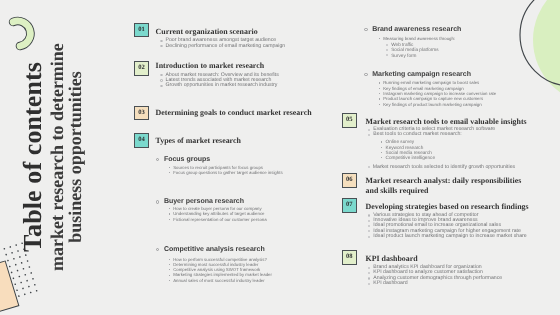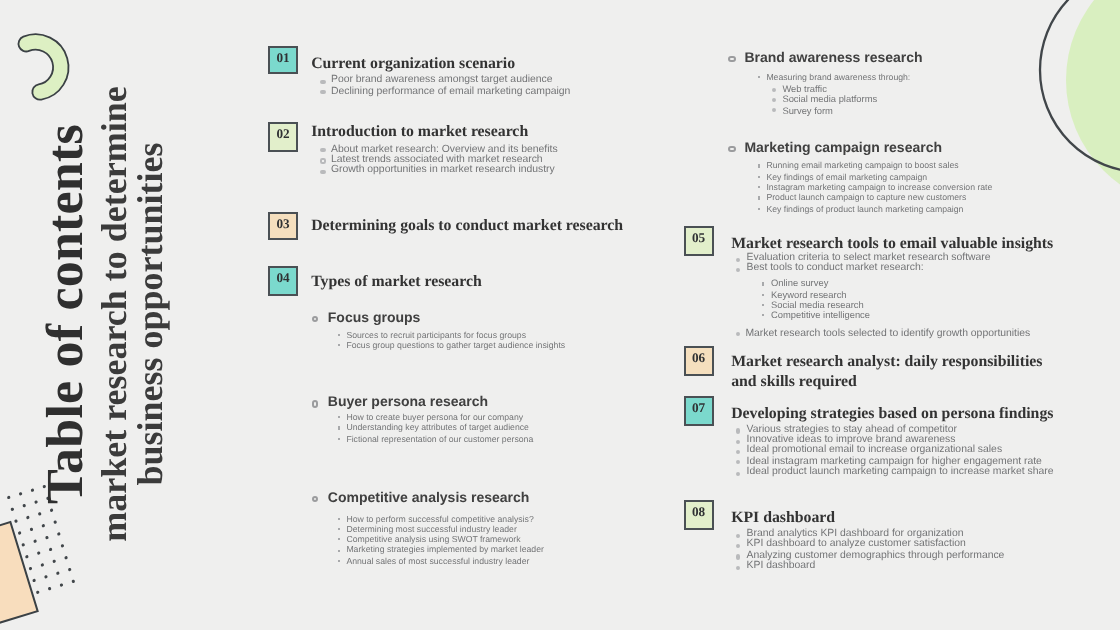--- a/index.html
+++ b/index.html
@@ -187,21 +187,21 @@
         <li>Keyword research</li>
         <li>Social media research</li>
         <li>Competitive intelligence</li>
       </ul>
       <ul class="mk-o" style="left: 372.7px; top: 164.5px; line-height: 5.9px;">
         <li>Market research tools selected to identify growth opportunities</li>
       </ul>
       <div class="badge" style="left: 342px; top: 173.1px; background: rgb(245, 223, 190);">06</div>
       <div class="sec-title wrap" style="left: 365.6px; top: 176.4px; width: 162px;">Market research analyst: daily responsibilities and skills required</div>
       <div class="badge" style="left: 342px; top: 198.2px; background: rgb(123, 217, 205);">07</div>
-      <div class="sec-title" style="left: 365.6px; top: 202.1px;">Developing strategies based on persona findings</div>
+      <div class="sec-title" style="left: 365.6px; top: 202.1px;">Developing strategies based on research findings</div>
       <ul class="mk-o" style="left: 373.3px; top: 212.8px; line-height: 5.9px;">
         <li>Various strategies to stay ahead of competitor</li>
         <li>Innovative ideas to improve brand awareness</li>
         <li>Ideal promotional email to increase organizational sales</li>
         <li>Ideal instagram marketing campaign for higher engagement rate</li>
         <li>Ideal product launch marketing campaign to increase market share</li>
       </ul>
       <div class="badge" style="left: 342px; top: 250.4px; background: rgb(226, 239, 203);">08</div>
       <div class="sec-title" style="left: 365.6px; top: 254.4px;">KPI dashboard</div>
       <ul class="mk-o" style="left: 373.3px; top: 265.2px; line-height: 5.9px;">

